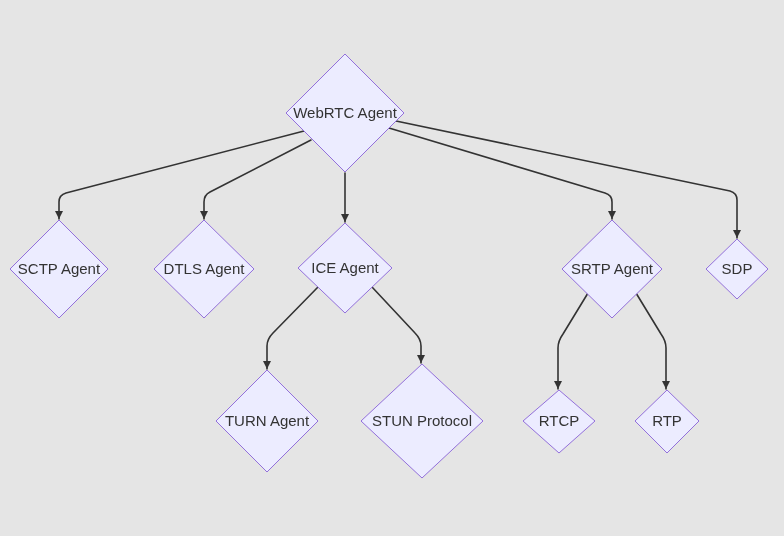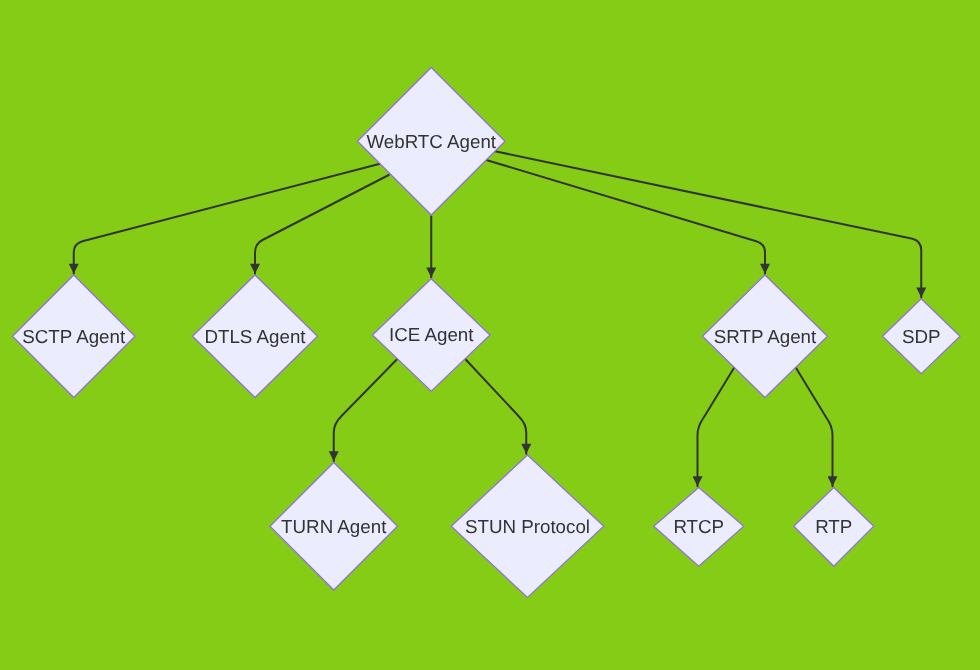--- a/index.html
+++ b/index.html
@@ -8,21 +8,21 @@
     background: #ffffff;
     width: 784px;
     height: 536px;
     overflow: hidden;
     font-family: "Liberation Sans", sans-serif;
   }
   #stage {
     position: relative;
     width: 784px;
     height: 536px;
-    background: #84cc16;
+    background: #e5e5e5;
   }
   .edge {
     fill: none;
     stroke: #333333;
     stroke-width: 1.6;
     stroke-linecap: round;
     stroke-linejoin: round;
   }
   .node-shape {
     fill: #ECECFF;

